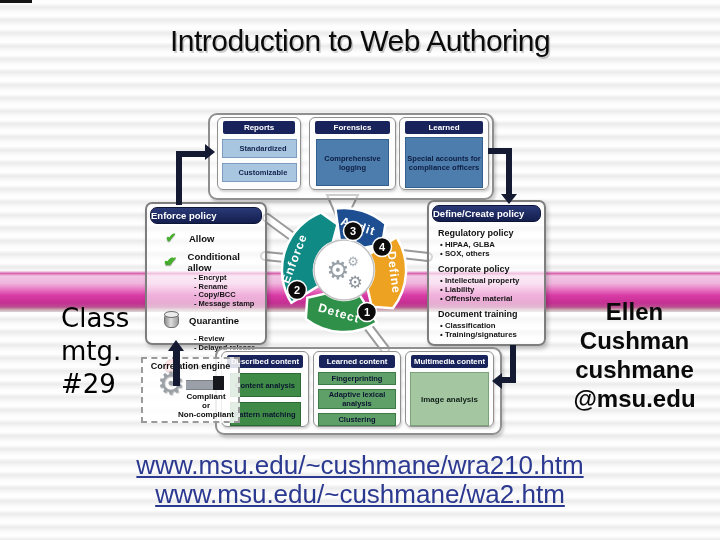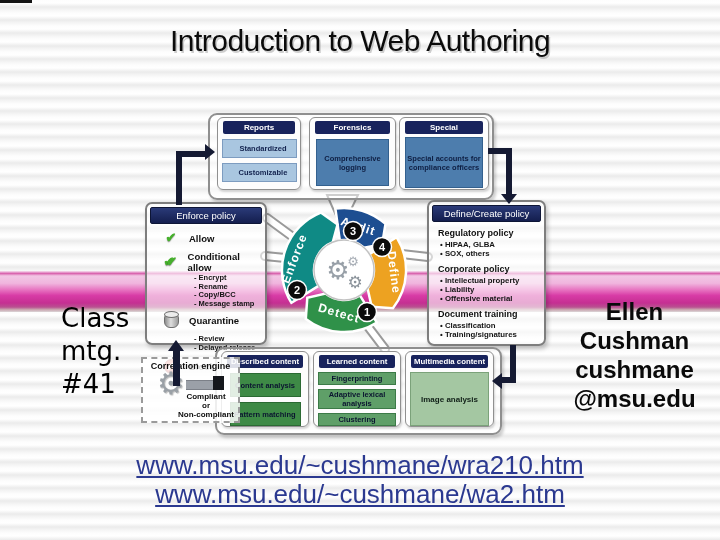--- a/index.html
+++ b/index.html
@@ -28,21 +28,21 @@
   .gdark{width:69px;height:23px;margin-top:5px;background:#3e8a46;border:1px solid #2b6a33;color:#0b1530;
     font-size:7.5px;font-weight:bold;display:flex;align-items:center;justify-content:center;text-align:center;}
   .gmid{width:76px;margin-top:4px;background:#5f9f68;border:1px solid #3c7a47;color:#0b1530;
     font-size:7.5px;font-weight:bold;display:flex;align-items:center;justify-content:center;text-align:center;}
   .glight{width:77px;height:53px;margin-top:4px;background:#a4c7a2;border:1px solid #7ba27a;color:#112018;
     font-size:8px;font-weight:bold;display:flex;align-items:center;justify-content:center;text-align:center;}
   
   .policy{position:absolute;border:2px solid #7e7e7e;border-radius:7px;background:rgba(255,255,255,.6);
     box-shadow:2px 3px 4px rgba(0,0,0,.22);z-index:2;box-sizing:border-box;padding:3px;}
   .phead{height:15px;line-height:15px;background:linear-gradient(180deg,#2a3a78,#141e4e);border:1px solid #0d1536;
-    border-radius:2px;color:#fff;font-size:9.5px;font-weight:normal;text-align:center;}
+    border-radius:7px;color:#fff;font-size:9.5px;font-weight:bold;text-align:left;}
   .ep-row{display:flex;align-items:center;gap:5px;padding-left:8px;}
   .ep-label{font-size:9.5px;font-weight:bold;color:#101010;}
   .ep-sub{font-size:7.5px;line-height:8.5px;color:#141414;margin-left:44px;font-weight:bold;}
   .chkwrap{width:26px;display:flex;justify-content:center;}
   .chk{color:#46b02c;font-size:13px;line-height:12px;text-shadow:0 1px 1px rgba(0,0,0,.35);font-weight:bold;}
   .chk2{margin-left:-8px;}
   .cyl{width:13px;height:13px;background:linear-gradient(90deg,#8e8e8e,#dedede 45%,#9c9c9c);
     border:1px solid #6f6f6f;border-radius:5px 5px 6px 6px;position:relative;}
   .cyl:before{content:"";position:absolute;left:-1px;top:-3px;width:13px;height:5px;border-radius:50%;
     background:#ececec;border:1px solid #6f6f6f;}
@@ -105,21 +105,21 @@
     <div class="lblue">Standardized</div>
     <div class="lblue">Customizable</div>
   </div>
 
   <div class="group" style="left:309px;top:117px;width:87px;height:73px">
     <div class="ghead">Forensics</div>
     <div class="steel" style="width:71px;height:45px">Comprehensive logging</div>
   </div>
 
   <div class="group" style="left:399px;top:117px;width:90px;height:73px">
-    <div class="ghead">Special</div>
+    <div class="ghead">Learned</div>
     <div class="steel" style="width:76px;height:49px;margin-top:3px">Special accounts for compliance officers</div>
   </div>
 
   <div class="policy" style="left:145px;top:202px;width:122px;height:143px">
     <div class="phead">Enforce policy</div>
     <div class="ep-row" style="margin-top:8px">
       <span class="chkwrap">
           <span class="chk">✔</span>
         </span>
       <span class="ep-label">Allow</span>
@@ -232,21 +232,21 @@
       <circle cx="9" cy="-39" r="9.5" fill="#0b0b0b" stroke="#ffffff" stroke-width="1.5"></circle>
       <text x="9" y="-35" font-size="11" font-weight="bold" fill="#ffffff" text-anchor="middle">3</text>
       <circle cx="38" cy="-23" r="9.5" fill="#0b0b0b" stroke="#ffffff" stroke-width="1.5"></circle>
       <text x="38" y="-19" font-size="11" font-weight="bold" fill="#ffffff" text-anchor="middle">4</text>
     </g>
   </svg>
 
   <div class="classnote">
     <div>Class</div>
     <div>mtg.</div>
-    <div>#41</div>
+    <div>#29</div>
   </div>
 
   <div class="contact">
     <div>Ellen</div>
     <div>Cushman</div>
     <div>cushmane</div>
     <div>@msu.edu</div>
   </div>
 
   <div class="links">

